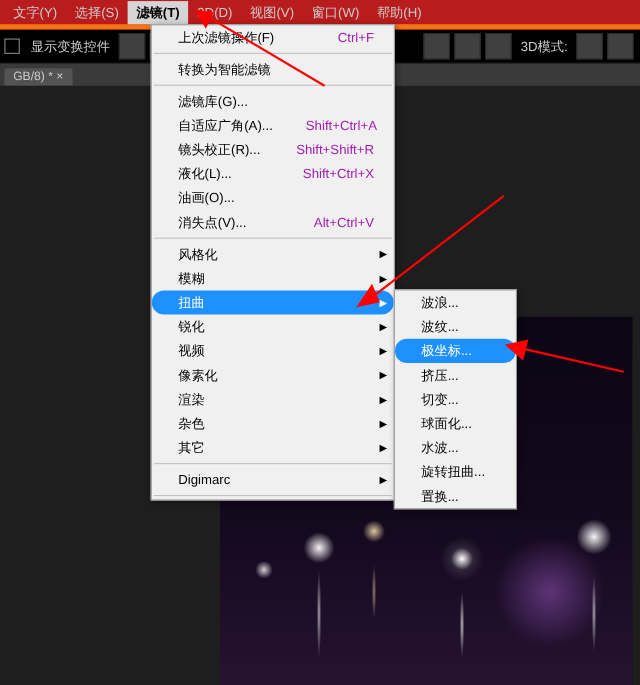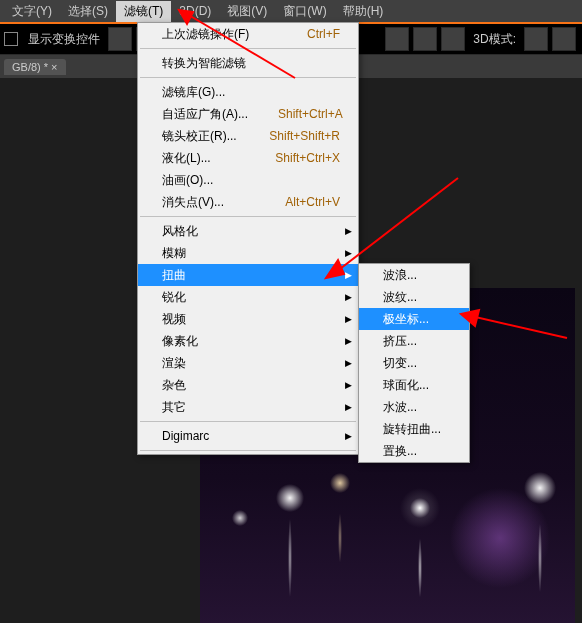--- a/index.html
+++ b/index.html
@@ -10,33 +10,34 @@
         background: #1a1a1a;
         font-family: "Microsoft YaHei", sans-serif;
         font-size: 12px;
         color: #ccc;
         overflow: hidden;
         position: relative;
     }
     
     .menubar {
         height: 22px;
-        background: #404040;
+        background: #b91c1c;
         display: flex;
         align-items: center;
         padding: 0 4px;
-        border-bottom: 2px solid #f97316;
+        border-bottom: 5px solid #f97316;
     }
     .menubar .item {
         padding: 2px 8px;
         cursor: pointer;
     }
     .menubar .item.active {
         background: #d5d5d5;
         color: #000;
+        font-weight: bold;
     }
     
     .toolbar {
         height: 30px;
         background: #000000;
         display: flex;
         align-items: center;
         padding: 0 4px;
         border-bottom: 1px solid #2a2a2a;
     }
@@ -126,24 +127,25 @@
         align-items: center;
         padding: 4px 18px 4px 24px;
         cursor: pointer;
         white-space: nowrap;
         position: relative;
         height: 14px;
     }
     .dropdown .row.hl {
         background: #1e90ff;
         color: #fff;
+        border-radius: 11px;
     }
     .dropdown .row .shortcut {
         margin-left: 30px;
-        color: #a16207;
+        color: #a21caf;
     }
     .dropdown .sep {
         height: 1px;
         background: #c0c0c0;
         margin: 3px 2px;
     }
     .dropdown .row .arrow {
         position: absolute;
         right: 6px;
         font-size: 9px;

